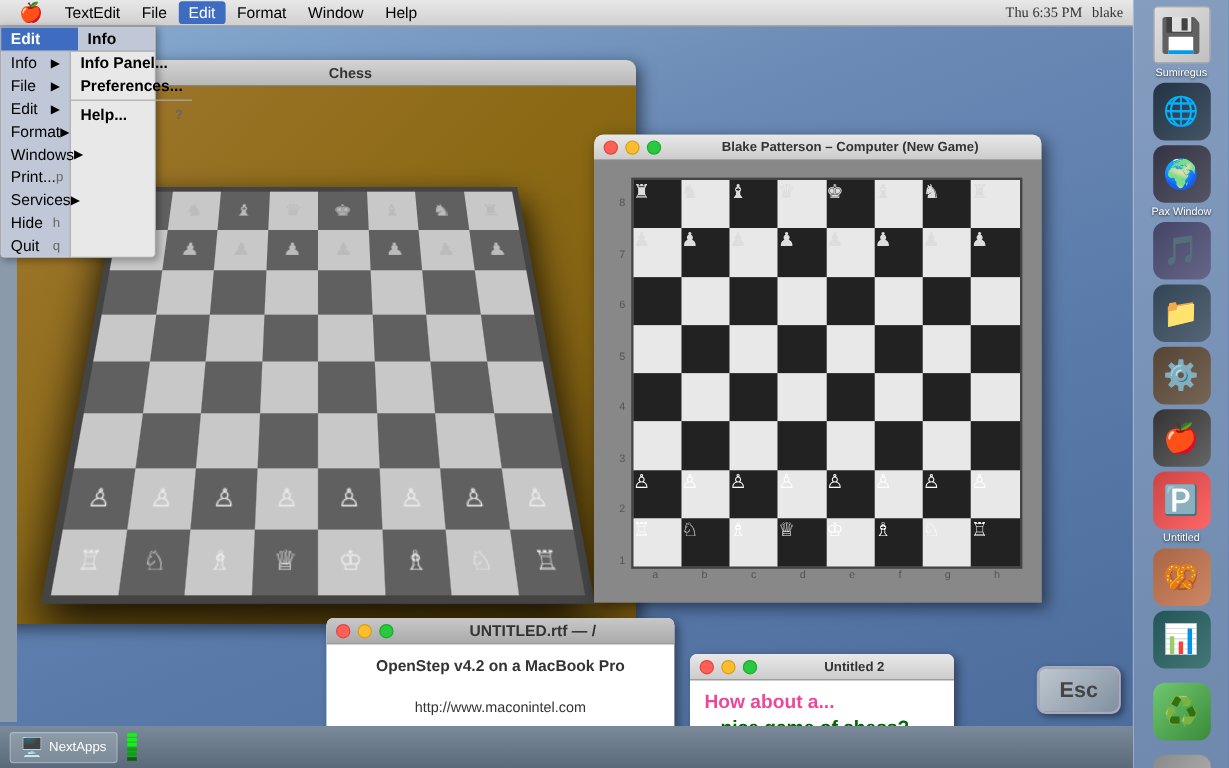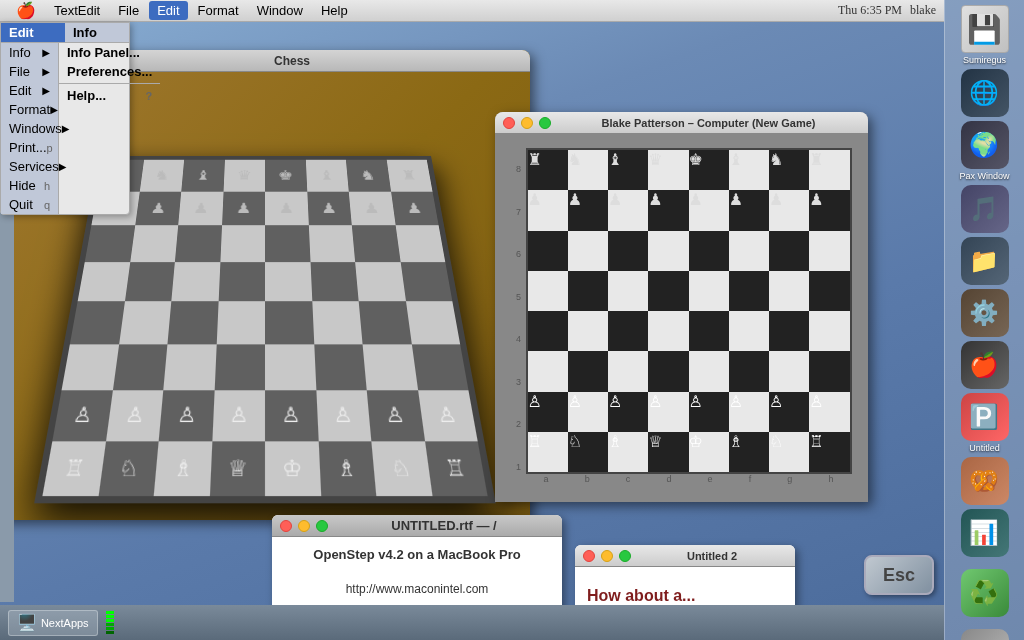--- a/index.html
+++ b/index.html
@@ -274,24 +274,23 @@
       left: 575px;
       width: 220px;
       height: 80px;
       background: white;
       border-radius: 6px;
       overflow: hidden;
       box-shadow: 3px 3px 8px rgba(0,0,0,0.4);
     }
 
     .chess-text-red {
-      color: #7f1d1d;
+      color: #ec4899;
       font-weight: bold;
       font-size: 16px;
-      margin-top: 10px;
     }
 
     .chess-text-green {
       color: #006600;
       font-weight: bold;
       font-size: 16px;
     }
 
     
     .parallels-bar {

